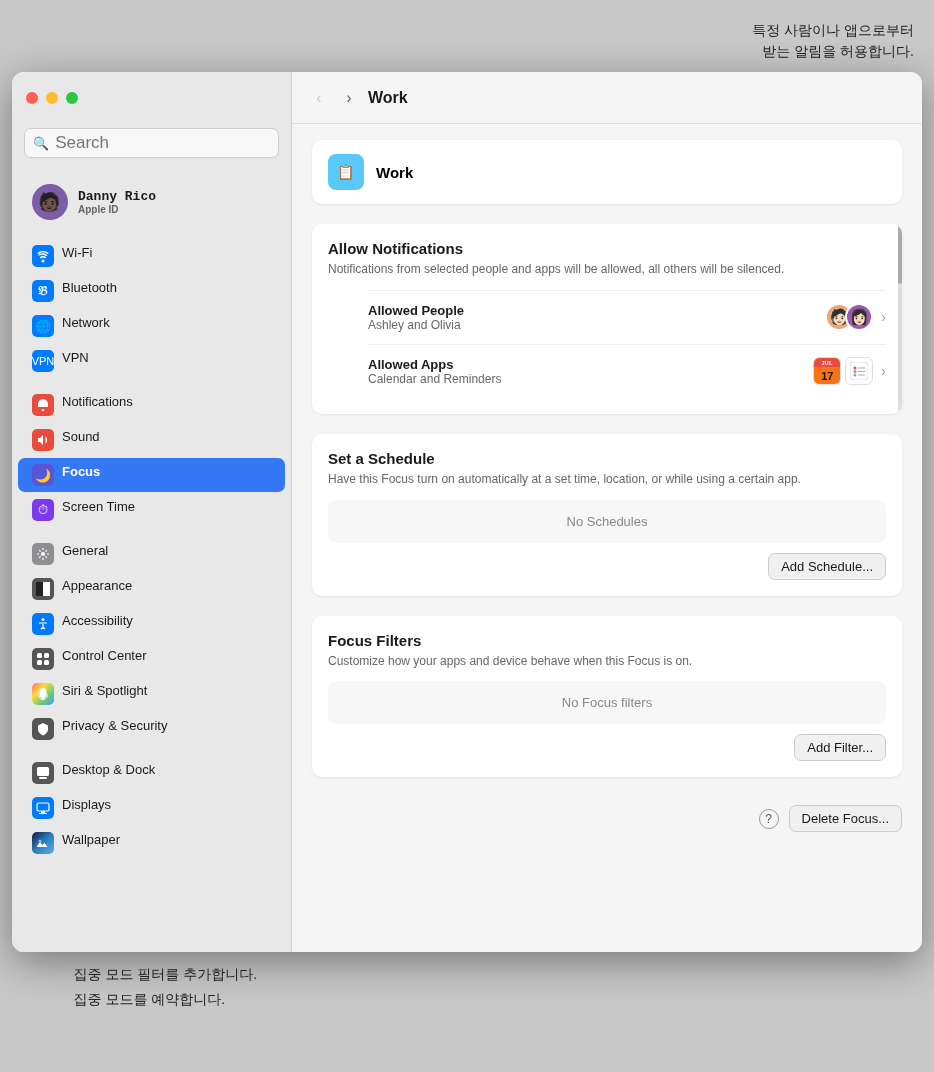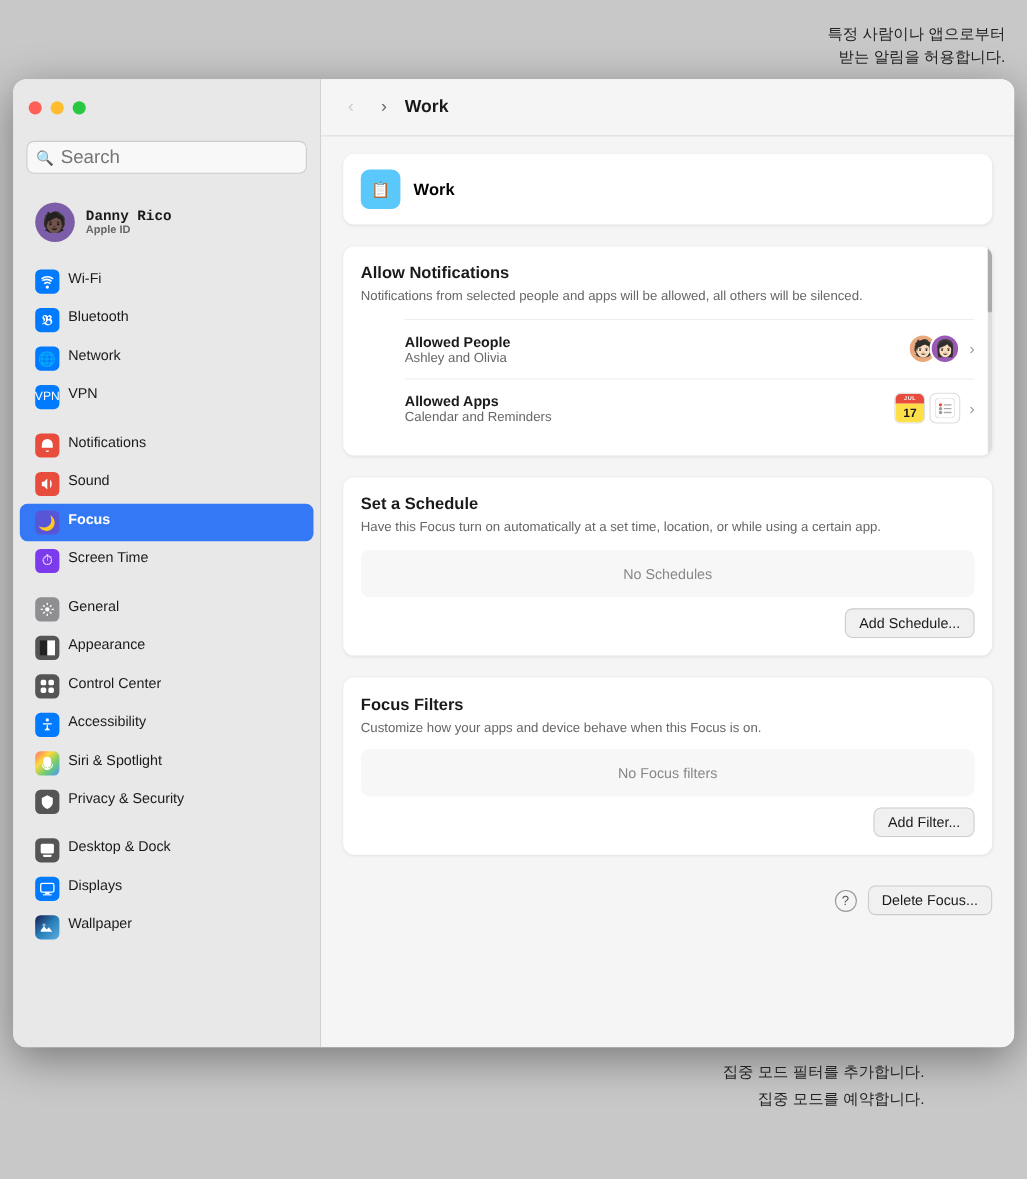--- a/index.html
+++ b/index.html
@@ -321,21 +321,21 @@
       padding: 5px 12px;
       font-size: 13px;
       cursor: pointer;
       color: #1a1a1a;
     }
 
     .clearfix::after { content: ''; display: table; clear: both; }
 
     .tooltip-bottom {
       width: 787px;
-      text-align: right;
+      text-align: left;
       padding: 10px 20px 0 0;
       font-size: 14px;
       color: #222;
       line-height: 1.8;
     }
 
     
     .bottom-row {
       display: flex;
       align-items: center;
@@ -369,21 +369,21 @@
     .calendar-icon {
       width: 28px; height: 28px;
       border-radius: 6px;
       overflow: hidden;
       display: flex;
       flex-direction: column;
       border: 1px solid #ddd;
     }
     .cal-top { background: #e74c3c; height: 9px; display: flex; align-items: center; justify-content: center; }
     .cal-top span { color: white; font-size: 5px; font-weight: bold; letter-spacing: 0.5px; }
-    .cal-bottom { background: #fde047; flex: 1; display: flex; align-items: center; justify-content: center; font-size: 11px; font-weight: bold; color: #1a1a1a; }
+    .cal-bottom { background: #f97316; flex: 1; display: flex; align-items: center; justify-content: center; font-size: 11px; font-weight: bold; color: #1a1a1a; }
 
     .reminders-icon {
       width: 28px; height: 28px;
       border-radius: 6px;
       background: white;
       border: 1px solid #ddd;
       display: flex; align-items: center; justify-content: center;
       font-size: 15px;
     }
   </style>
@@ -500,39 +500,39 @@
         <div class="item-icon" style="background:#555;">
           <svg width="14" height="14" viewBox="0 0 14 14">
             <rect x="0" y="0" width="7" height="14" fill="#222" rx="3 0 0 3"></rect>
             <rect x="7" y="0" width="7" height="14" fill="white" rx="0 3 3 0"></rect>
           </svg>
         </div>
         <span class="item-label">Appearance</span>
       </div>
 
       <div class="sidebar-item">
+        <div class="item-icon" style="background:#007aff;">
+          <svg width="14" height="14" viewBox="0 0 14 14" fill="white">
+            <circle cx="7" cy="2.5" r="1.5"></circle>
+            <path d="M3 6h8M7 7v5M5 12l2-2 2 2" stroke="white" stroke-width="1.2" fill="none"></path>
+          </svg>
+        </div>
+        <span class="item-label">Accessibility</span>
+      </div>
+
+      <div class="sidebar-item">
         <div class="item-icon" style="background:#555;">
           <svg width="14" height="14" viewBox="0 0 14 14" fill="white">
             <rect x="1" y="1" width="5" height="5" rx="1.5"></rect>
             <rect x="8" y="1" width="5" height="5" rx="1.5"></rect>
             <rect x="1" y="8" width="5" height="5" rx="1.5"></rect>
             <rect x="8" y="8" width="5" height="5" rx="1.5"></rect>
           </svg>
         </div>
         <span class="item-label">Control Center</span>
-      </div>
-
-      <div class="sidebar-item">
-        <div class="item-icon" style="background:#007aff;">
-          <svg width="14" height="14" viewBox="0 0 14 14" fill="white">
-            <circle cx="7" cy="2.5" r="1.5"></circle>
-            <path d="M3 6h8M7 7v5M5 12l2-2 2 2" stroke="white" stroke-width="1.2" fill="none"></path>
-          </svg>
-        </div>
-        <span class="item-label">Accessibility</span>
       </div>
 
       <div class="sidebar-item">
         <div class="item-icon" style="background: linear-gradient(135deg,#ff6b6b,#ffd93d,#6bcb77,#4d96ff);">
           <svg width="10" height="12" viewBox="0 0 10 12" fill="white">
             <path d="M5 0C3 0 1.5 1.5 1.5 3.5v3C1.5 8.5 3 10 5 10s3.5-1.5 3.5-3.5v-3C8.5 1.5 7 0 5 0z"></path>
             <path d="M0 6a5 5 0 0010 0" stroke="white" stroke-width="1" fill="none"></path>
             <line x1="5" y1="10" x2="5" y2="12" stroke="white" stroke-width="1.2"></line>
             <line x1="3" y1="12" x2="7" y2="12" stroke="white" stroke-width="1.2"></line>
           </svg>

